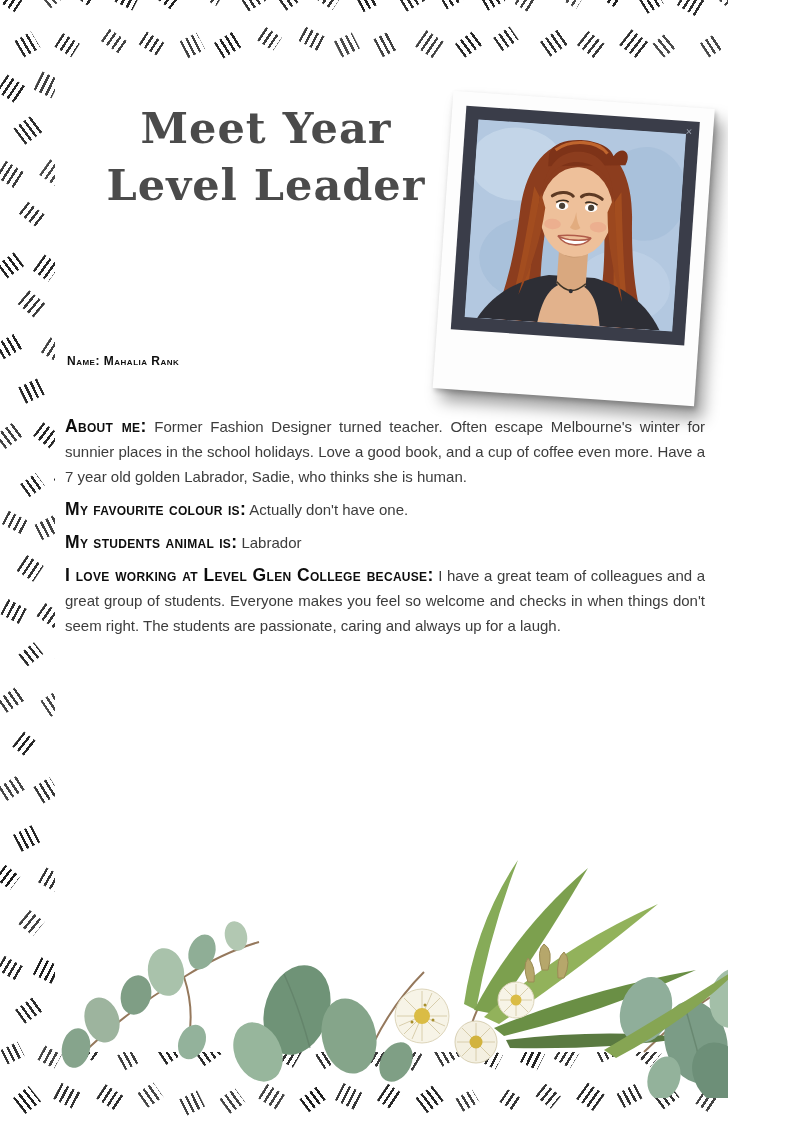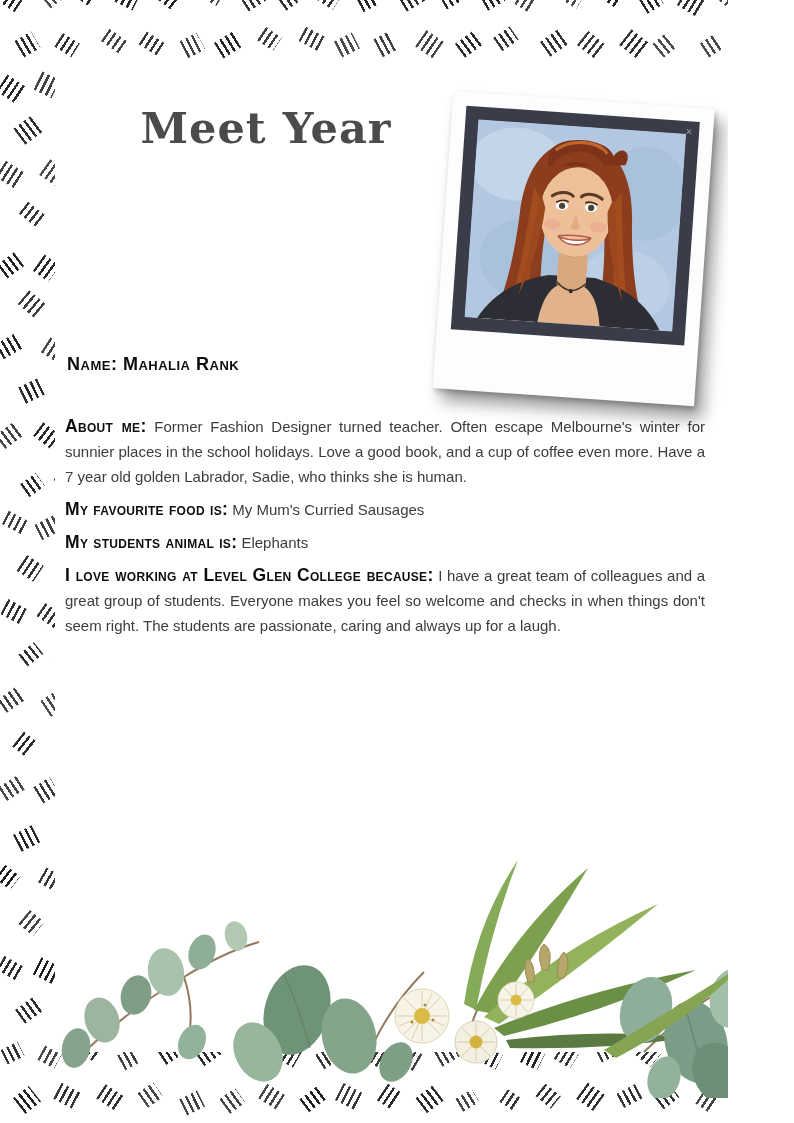--- a/index.html
+++ b/index.html
@@ -6,21 +6,21 @@
   .page{position:relative;width:728px;height:1123px;overflow:hidden;background:#fff;
         font-family:"Liberation Sans",sans-serif;}
   
   .pattern-layer{position:absolute;inset:0;z-index:1;}
   .cluster{position:absolute;}
   
   .sheet{position:absolute;left:55px;top:62px;width:688px;height:990px;background:#ffffff;z-index:2;}
   .title{position:absolute;left:10px;top:38px;width:402px;text-align:center;
          font-family:"DejaVu Serif",serif;font-weight:700;font-size:43px;line-height:57px;
          color:#4b4b4b;letter-spacing:1px;}
-  .name-row{position:absolute;left:12px;top:292px;font-size:18px;font-weight:700;
+  .name-row{position:absolute;left:12px;top:292px;font-size:12px;font-weight:700;
             font-variant:small-caps;letter-spacing:.5px;color:#0e0e0e;}
   .sections{position:absolute;left:10px;top:352px;width:640px;}
   .section{margin:0 0 8px 0;font-size:15px;line-height:25px;color:#3c3c3c;}
   .section .label{font-weight:700;font-variant:small-caps;font-size:17.5px;
                   color:#0d0d0d;letter-spacing:.3px;}
   .justify{text-align:justify;}
   
   .polaroid{position:absolute;left:447px;top:96px;width:262px;height:298px;background:#fdfdfd;
             z-index:6;transform:rotate(4deg);transform-origin:30% 30%;
             box-shadow:9px 12px 16px rgba(0,0,0,.38),2px 3px 5px rgba(0,0,0,.22);}
@@ -205,28 +205,29 @@
       <div class="cluster" style="left: 656.413px; top: 1086.6px; width: 20.4693px; height: 17.9985px; transform: rotate(-37.7deg); opacity: 0.9; background: repeating-linear-gradient(90deg, rgb(29, 29, 29) 0px, rgb(29, 29, 29) 2.4px, transparent 2.4px, transparent 6.2px);"></div>
       <div class="cluster" style="left: 699.177px; top: 1091.11px; width: 18.0859px; height: 19.0618px; transform: rotate(33.7deg); opacity: 0.83; background: repeating-linear-gradient(90deg, rgb(29, 29, 29) 0px, rgb(29, 29, 29) 2.4px, transparent 2.4px, transparent 6.2px);"></div>
       <div class="cluster" style="left: 736.899px; top: 1086.88px; width: 21.6441px; height: 17.0541px; transform: rotate(-33.5deg); opacity: 0.81; background: repeating-linear-gradient(90deg, rgb(29, 29, 29) 0px, rgb(29, 29, 29) 2.4px, transparent 2.4px, transparent 6.2px);"></div>
       <div class="cluster" style="left: 778.226px; top: 1092.71px; width: 19.8156px; height: 16.6951px; transform: rotate(-26.7deg); opacity: 0.96; background: repeating-linear-gradient(90deg, rgb(29, 29, 29) 0px, rgb(29, 29, 29) 2.4px, transparent 2.4px, transparent 6.2px);"></div>
     </div>
 
   <div class="sheet">
 
     <div class="title">
       <div>Meet Year</div>
+      <div>Level Leader</div>
     </div>
 
     <div class="name-row"><span>Name:</span>&nbsp;<span>Mahalia Rank</span></div>
 
     <div class="sections" id="sections">
         <p class="section justify"><span class="label">About me:</span> <span>Former Fashion Designer turned teacher. Often escape Melbourne's winter for sunnier places in the school holidays. Love a good book, and a cup of coffee even more. Have a 7 year old golden Labrador, Sadie, who thinks she is human.</span></p>
-        <p class="section"><span class="label">My favourite food is:</span> <span>My Mum's Curried Sausages</span></p>
-        <p class="section"><span class="label">My students animal is:</span> <span>Elephants</span></p>
+        <p class="section"><span class="label">My favourite colour is:</span> <span>Actually don't have one.</span></p>
+        <p class="section"><span class="label">My students animal is:</span> <span>Labrador</span></p>
         <p class="section justify"><span class="label">I love working at Level Glen College because:</span> <span>I have a great team of colleagues and a great group of students. Everyone makes you feel so welcome and checks in when things don't seem right. The students are passionate, caring and always up for a laugh.</span></p>
       </div>
   </div>
 
   <div class="polaroid">
     <div class="photo-frame">
       <div class="photo-area">
         <svg viewBox="0 0 200 190" preserveAspectRatio="none">
 
           <rect x="0" y="0" width="200" height="190" fill="#b3c8e0"></rect>

